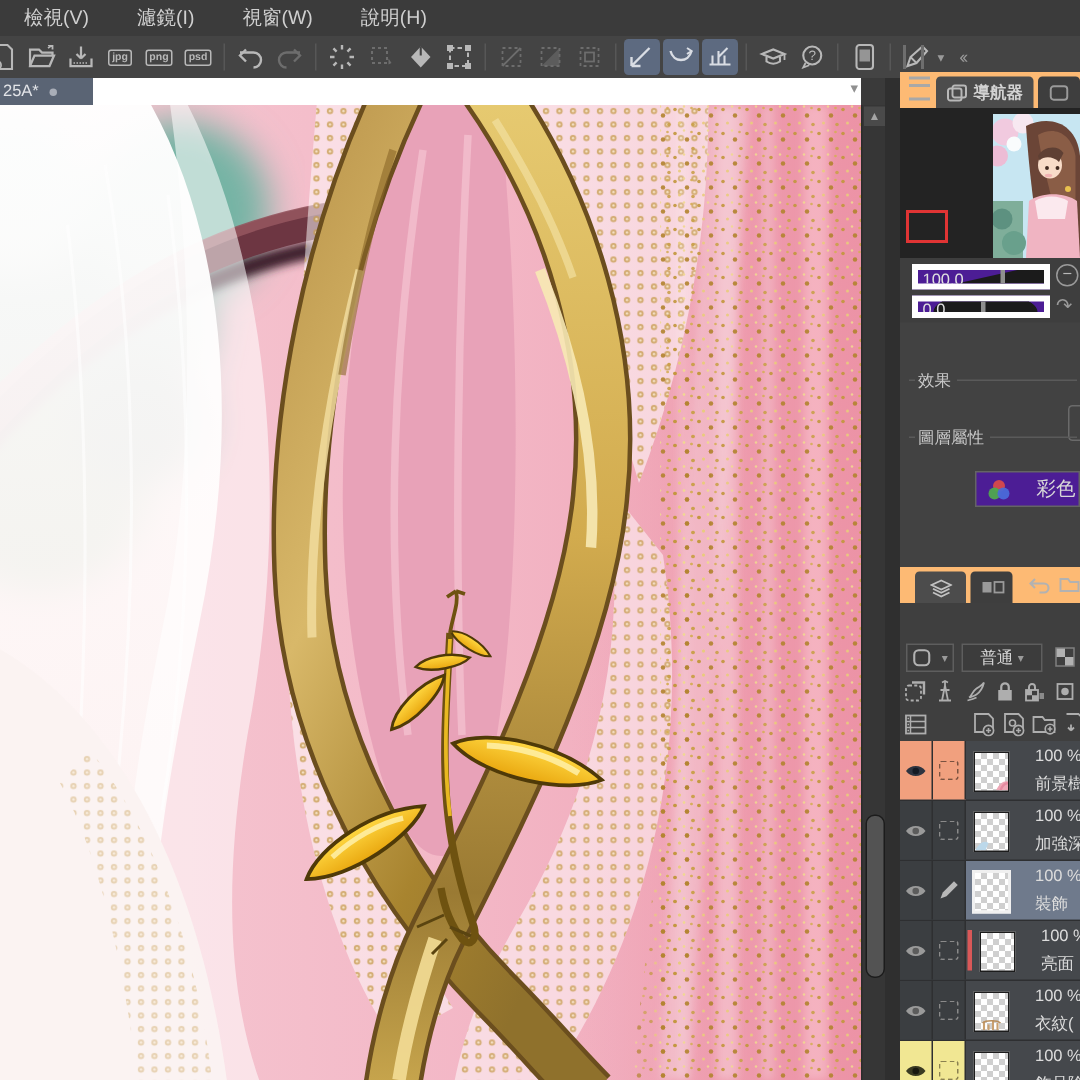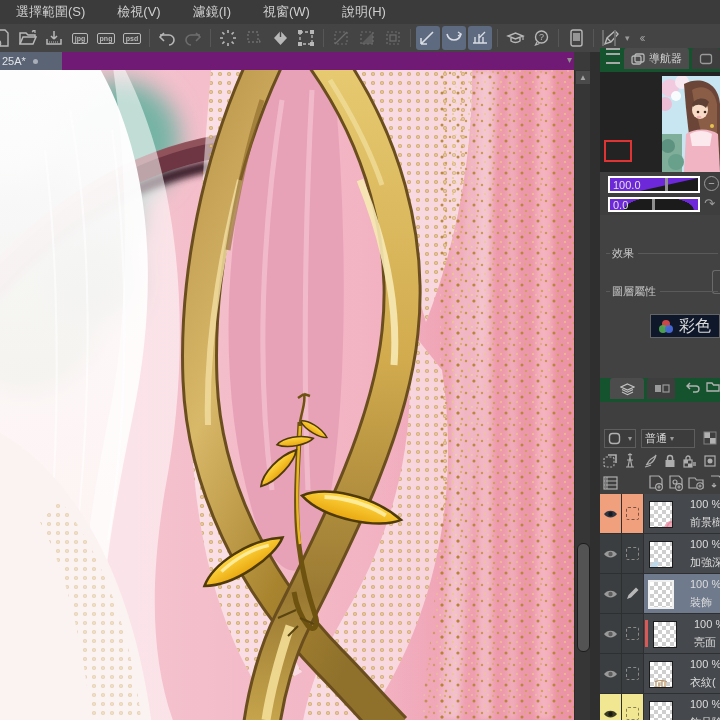--- a/index.html
+++ b/index.html
@@ -20,79 +20,79 @@
     border-radius:3px;color:#b8b8b8;flex:0 0 auto;}
   .tbtn svg{display:block}
   .tbtn.disabled{color:#6d6d6d;}
   .tbtn.hl{background:#5d6a80;color:#d9dde4;}
   .tdiv{width:1px;height:18px;background:#575757;margin:0 4px;flex:0 0 auto;}
   .filebadge{font-size:7px;font-weight:bold;letter-spacing:0;border:1px solid currentColor;
     border-radius:2px;padding:1px 2px;line-height:1;}
   .chev{font-size:9px;color:#9a9a9a;margin-left:1px;}
   .collapse{color:#9a9a9a;font-size:12px;letter-spacing:-2px;margin-left:4px;}
   
-  .tabbar{left:0;top:52px;width:574px;height:18px;background:#701a75;}
+  .tabbar{left:0;top:52px;width:574px;height:18px;background:#ffffff;}
   .ctab{position:absolute;left:0;top:0;height:18px;width:62px;background:#5a6474;
     display:flex;align-items:center;gap:7px;padding-left:2px;box-sizing:border-box;}
   .ctab .t{font-size:11px;color:#e2e4e8;}
   .ctab .dot{width:5px;height:5px;border-radius:50%;background:#a9aeb8;}
   .tablist-btn{position:absolute;right:2px;top:2px;color:#909090;font-size:10px;}
   
   .canvas{left:0;top:70px;width:574px;height:650px;background:#f4c3cf;overflow:hidden;}
   
   .vscroll{left:574px;top:70px;width:16px;height:650px;background:#363636;border-left:1px solid #2b2b2b;box-sizing:border-box;}
   .vscroll .up{position:absolute;left:1px;top:1px;width:14px;height:13px;background:#4a4a4a;
     color:#a5a5a5;font-size:8px;display:flex;align-items:center;justify-content:center;}
   .vscroll .thumb{position:absolute;left:2px;top:473px;width:11px;height:107px;background:#535353;border-radius:6px;}
   
   .dock{left:590px;top:52px;width:130px;height:668px;background:#2f2f2f;}
   .dock-grip{left:602px;top:30px;width:10px;height:16px;border-left:2px solid #6e6e6e;border-right:2px solid #6e6e6e;}
   .panel{position:absolute;left:600px;width:120px;background:#424242;}
-  .phead{position:absolute;left:0;top:0;width:120px;height:24px;background:#14532d;display:flex;}
+  .phead{position:absolute;left:0;top:0;width:120px;height:24px;background:#fdba74;display:flex;align-items:flex-end;font-weight:bold;}
   .hamb{width:16px;height:12px;margin:0 4px 5px 6px;border-top:2px solid #a8a8a8;border-bottom:2px solid #a8a8a8;}
   .hamb:before{content:"";display:block;height:2px;background:#a8a8a8;margin-top:3px;}
   .ptab{height:21px;display:flex;align-items:center;gap:4px;padding:0 7px;background:#4c4c4c;
     border-radius:3px 3px 0 0;font-size:11px;color:#d2d2d2;white-space:nowrap;}
   .ptab.inactive{background:#3e3e3e;margin-left:3px;color:#9a9a9a;}
   .pico{width:14px;height:12px;position:relative;flex:0 0 auto;}
   
   .nav-view{position:absolute;left:0;top:24px;width:120px;height:100px;background:#232323;overflow:hidden;}
   .nav-thumb{position:absolute;left:62px;top:4px;width:58px;height:96px;}
   .nav-rect{position:absolute;left:66px;top:72px;width:24px;height:18px;border:2px solid #e03434;}
   .nav-ctrl{position:absolute;left:0;top:124px;width:120px;height:43px;background:#3e3e3e;}
-  .slider{position:absolute;left:8px;width:92px;height:17px;background:#6d28d9;border:2px solid #ffffff;box-sizing:border-box;overflow:hidden;}
+  .slider{position:absolute;left:8px;width:92px;height:17px;background:#4c1d95;border:4px solid #ffffff;box-sizing:border-box;overflow:hidden;}
   .slider .val{position:absolute;left:3px;top:1px;font-size:11px;color:#e0e0e0;z-index:2;}
   .slider .handle{position:absolute;top:-2px;width:3px;height:21px;background:#8f8f8f;z-index:3;}
   .wedge{position:absolute;right:0;bottom:0;width:0;height:0;border-style:solid;
     border-width:0 0 13px 58px;border-color:transparent transparent #1b1b1b transparent;}
   .hill{position:absolute;right:4px;bottom:0;width:70px;height:13px;background:
     radial-gradient(ellipse 35px 13px at 50% 100%, #1b1b1b 98%, transparent 100%);}
   .roundbtn{position:absolute;left:104px;width:15px;height:15px;border:1.5px solid #9a9a9a;border-radius:50%;
     color:#b8b8b8;font-size:11px;line-height:12px;text-align:center;box-sizing:border-box;}
   .rotbtn{position:absolute;left:104px;color:#9a9a9a;font-size:13px;}
   
   .group-label{position:absolute;left:6px;font-size:11px;color:#c9c9c9;display:flex;align-items:center;width:112px;}
   .group-label .rule{flex:1;height:1px;background:#5a5a5a;margin-left:4px;}
   .group-label:before{content:"";width:4px;height:1px;background:#5a5a5a;margin-right:2px;}
-  .colorbtn{position:absolute;left:50px;top:74px;width:70px;height:24px;background:#0f172a;
-    border:1px solid #646464;display:flex;align-items:center;gap:5px;padding-left:8px;box-sizing:border-box;
-    font-size:16px;color:#d8d8d8;}
+  .colorbtn{position:absolute;left:50px;top:74px;width:70px;height:24px;background:#4c1d95;
+    border:1px solid #646464;display:flex;align-items:center;gap:17px;padding-left:8px;box-sizing:border-box;
+    font-size:13px;color:#d8d8d8;}
   .rgbico{position:relative;width:15px;height:13px;flex:0 0 auto;}
   .rgbico i{position:absolute;width:8px;height:8px;border-radius:50%;opacity:.95;}
   .rgbico .r{left:3px;top:0;background:#d84a4a;}
   .rgbico .g{left:0;top:5px;background:#4fa84f;}
   .rgbico .b{left:6px;top:5px;background:#4a6ad8;}
   .side-stub{position:absolute;left:112px;top:30px;width:8px;height:22px;border:1px solid #6a6a6a;border-right:none;border-radius:3px 0 0 3px;}
   
   .blendrow{position:absolute;left:0;top:25px;width:120px;height:22px;display:flex;align-items:center;gap:5px;padding-left:4px;box-sizing:border-box;}
   .combo{height:19px;background:#3c3c3c;border:1px solid #5e5e5e;display:flex;align-items:center;
     justify-content:space-between;padding:0 3px;box-sizing:border-box;font-size:11px;color:#d6d6d6;}
   .combo .cv{font-size:8px;color:#9a9a9a;margin-left:3px;}
   .combo.shape{width:36px;}
-  .combo.blend{width:62px;justify-content:flex-start;}
+  .combo.blend{width:62px;justify-content:center;}
   .ickrow{position:absolute;left:0;width:120px;height:21px;display:flex;align-items:center;color:#aeaeae;}
   .ick{width:20px;height:18px;display:flex;align-items:center;justify-content:center;flex:0 0 auto;}
   
   .llist{position:absolute;left:0;top:92px;width:120px;height:256px;}
   .lrow{position:absolute;left:0;width:120px;height:40px;background:#45484c;border-bottom:1px solid #2e2f31;box-sizing:border-box;}
   .cell{position:absolute;top:0;height:39px;background:#3b3e41;display:flex;align-items:center;justify-content:center;}
   .cell.eye{left:0;width:22px;border-right:1px solid #2e2f31;box-sizing:border-box;}
   .cell.clip{left:22px;width:22px;border-right:1px solid #2e2f31;box-sizing:border-box;}
   .lrow .content{position:absolute;left:44px;top:0;width:76px;height:39px;}
   .lrow.active .content{background:#6f7a8c;}
@@ -109,21 +109,20 @@
   .lrow .ntext{position:absolute;left:46px;top:21px;font-size:11px;color:#dcdcdc;white-space:nowrap;}
   .clipbox{width:11px;height:11px;border:1px dashed #8a8a8a;border-radius:2px;}
   .eyeglyph svg{display:block}
   
   .gico{color:#b2b2b2}
 </style>
 </head>
 <body>
 
 <div class="abs menubar">
-  <div class="menu-item">選擇範圍(S)</div>
   <div class="menu-item">檢視(V)</div>
   <div class="menu-item">濾鏡(I)</div>
   <div class="menu-item">視窗(W)</div>
   <div class="menu-item">說明(H)</div>
 </div>
 
 <div class="abs toolbar">
   <div class="tbtn" style="margin-left:-10px">
     <svg width="18" height="18" viewBox="0 0 18 18">
         <path d="M4 1h8l3 3v13H4z" fill="none" stroke="currentColor" stroke-width="1.4"></path>

